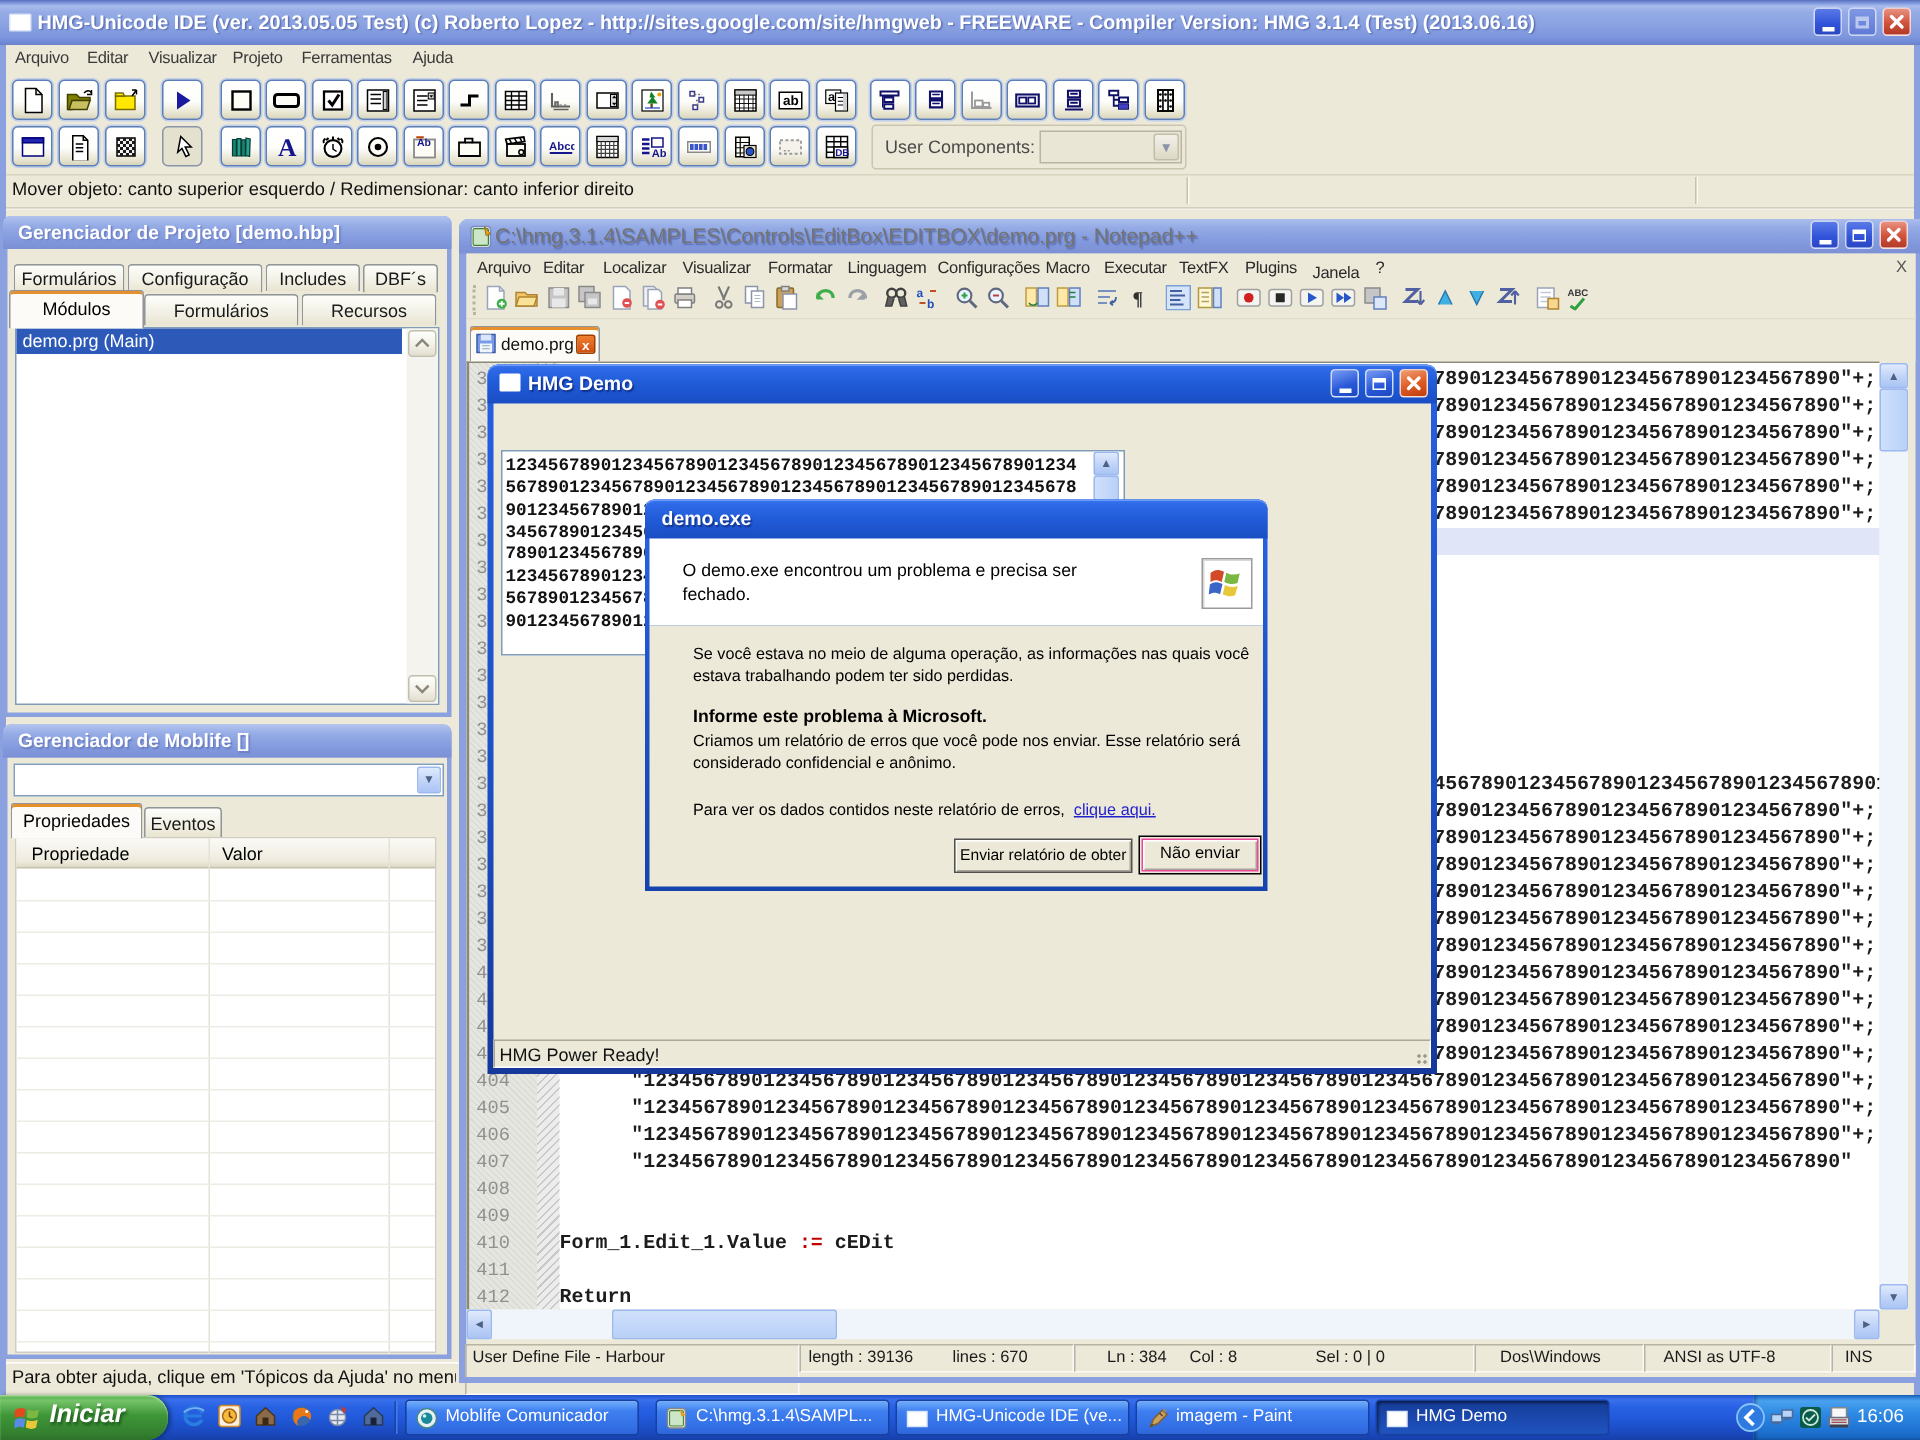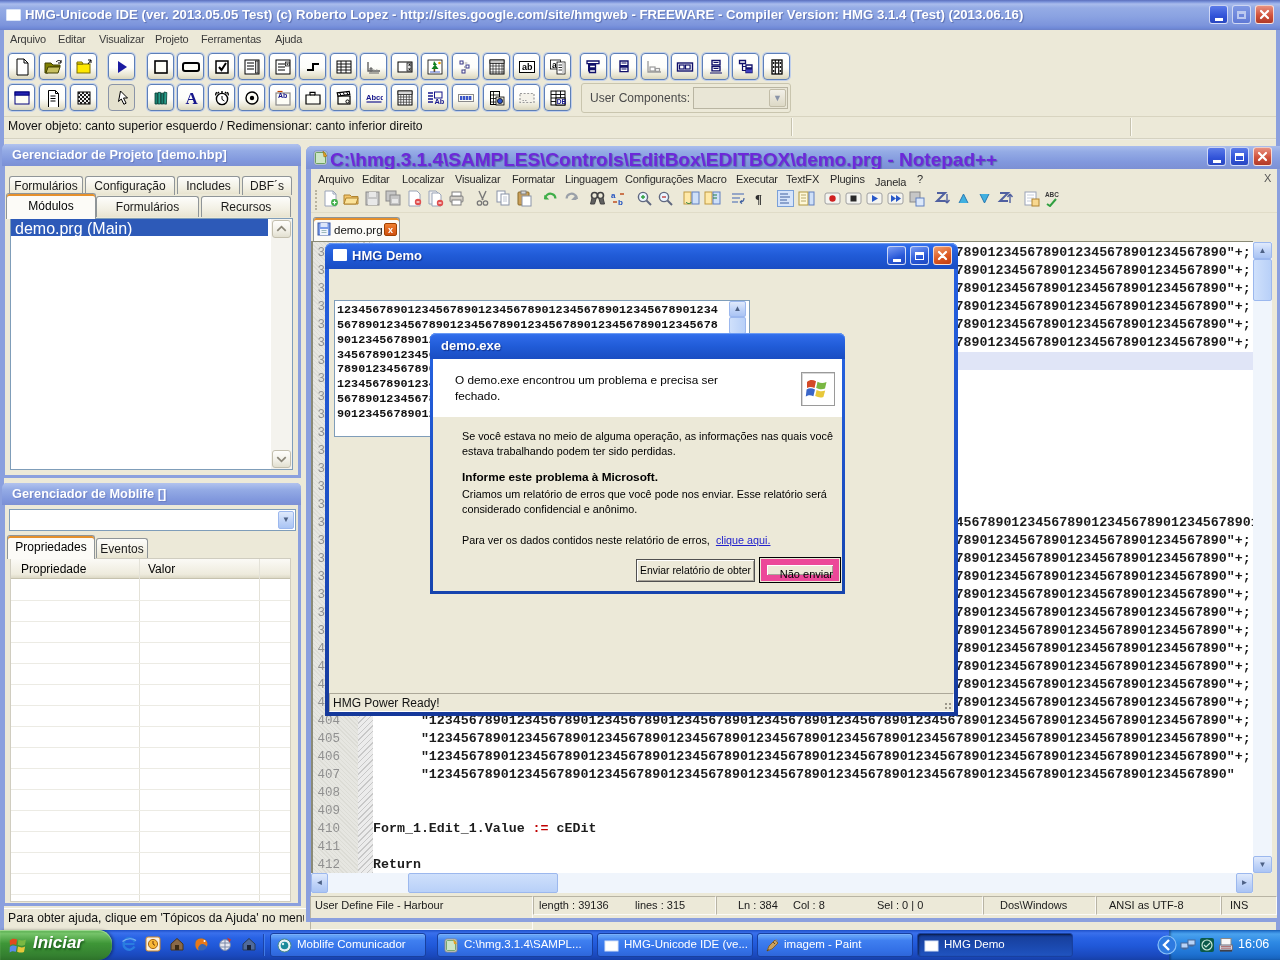--- a/index.html
+++ b/index.html
@@ -381,21 +381,21 @@
   </div>
 <div class="xp-tab" style="left:9px;top:176px;width:74px;height:19px;line-height:19px">Formulários</div>
 <div class="xp-tab" style="left:85px;top:176px;width:90px;height:19px;line-height:19px">Configuração</div>
 <div class="xp-tab" style="left:177px;top:176px;width:63px;height:18px;line-height:19px">Includes</div>
 <div class="xp-tab" style="left:242px;top:176px;width:50px;height:19px;line-height:19px">DBF´s</div>
 <div class="xp-tab" style="left:96px;top:196px;width:103px;height:21px;line-height:21px;z-index:2">Formulários</div>
 <div class="xp-tab" style="left:201px;top:196px;width:90px;height:21px;line-height:21px;z-index:2">Recursos</div>
 <div class="xp-tab-sel" style="left:6px;top:193px;width:90px;height:26px;line-height:24px">Módulos</div>
 <div class="ab" style="left:10px;top:218px;width:283px;height:252px;background:#fff;border:1px solid #7f9db9"></div>
 <div class="ab" style="left:11px;top:219px;width:257px;height:17px;background:#2d5ab8"></div>
-<div class="ab" style="left:15px;top:220px;font-size:16px;color:#fff">demo.prg (Main)</div>
+<div class="ab" style="left:15px;top:220px;font-size:12px;color:#fff">demo.prg (Main)</div>
 <div class="ab" style="left:271px;top:219px;width:21px;height:250px;background:#f4f3ee"></div>
 <div class="ab" style="left:272px;top:220px;width:19px;height:18px;border:1px solid #c3bfae;border-radius:3px;background:linear-gradient(180deg,#fefefc,#f1efe6 60%,#e2dfd0)"><svg width="17" height="16" viewBox="0 0 18 17">
       <path d="M4.5 10.5L9 6l4.5 4.5" fill="none" stroke="#8a8678" stroke-width="1.8"></path>
     </svg></div>
 <div class="ab" style="left:272px;top:450px;width:19px;height:18px;border:1px solid #c3bfae;border-radius:3px;background:linear-gradient(180deg,#fefefc,#f1efe6 60%,#e2dfd0)"><svg width="17" height="16" viewBox="0 0 18 17">
       <path d="M4.5 6.5L9 11l4.5-4.5" fill="none" stroke="#8a8678" stroke-width="1.8"></path>
     </svg></div>
 <div class="ab" style="left:2px;top:483px;width:299px;height:423px;background:#8ba0de;border-radius:5px 5px 0 0"></div>
 <div class="ab" style="left:5px;top:505px;width:293px;height:398px;background:#ece9d8"></div>
 <div class="ab" style="left:2px;top:483px;width:299px;height:22px;border-radius:5px 5px 0 0;background:linear-gradient(180deg,#b2c3ee 0,#94abe5 30%,#8198dd 75%,#7c90d4 100%)">
@@ -429,21 +429,21 @@
 <div class="ab" style="left:306px;top:146px;width:974px;height:776px;background:#8ba0de;border-radius:6px 0 0 0"></div>
 <div class="ab" style="left:311px;top:169px;width:966px;height:749px;background:#ece9d8"></div>
 <div class="ab" style="left:306px;top:146px;width:974px;height:23px;border-radius:6px 0 0 0;
  background:linear-gradient(180deg,#aabdec 0,#94abe5 25%,#8198dd 70%,#7c90d4 100%)"></div>
 <div class="ab" style="left:313px;top:150px;width:16px;height:16px">
 <svg width="16" height="16" viewBox="0 0 16 16">
       <rect x="1" y="1" width="13" height="14" rx="2" fill="#f8f8f4" stroke="#7a8ac4"></rect>
       <rect x="2.4" y="2.4" width="10.2" height="11.2" rx="1" fill="#cde6c8" stroke="#3c8030" stroke-width=".8"></rect>
       <path d="M10 1l4 5-3 1z" fill="#e8a020" stroke="#9a6a10" stroke-width=".6"></path>
     </svg></div>
-<div class="ab" style="left:330px;top:149px;font-size:19px;font-weight:bold;color:#6d28d9;text-shadow:1px 1px 1px #5a6eb0;white-space:nowrap">C:\hmg.3.1.4\SAMPLES\Controls\EditBox\EDITBOX\demo.prg - Notepad++</div>
+<div class="ab" style="left:330px;top:149px;font-size:14px;font-weight:normal;color:#737373;text-shadow:1px 1px 1px #5a6eb0;white-space:nowrap">C:\hmg.3.1.4\SAMPLES\Controls\EditBox\EDITBOX\demo.prg - Notepad++</div>
 <div class="cap-btn" style="left:1207px;top:147px;background:linear-gradient(180deg,#5a7ae8,#3052d8 60%,#2a48c0)">
     <span style="display:block;width:8px;height:3px;background:#fff;margin-top:9px"></span>
   </div>
 <div class="cap-btn" style="left:1230px;top:147px;background:linear-gradient(180deg,#5a7ae8,#3052d8 60%,#2a48c0)">
     <span style="display:block;width:9px;height:8px;border:1.5px solid #fff;border-top-width:3px"></span>
   </div>
 <div class="cap-btn" style="left:1253px;top:147px;background:linear-gradient(180deg,#e89180,#d1523c 55%,#b03a28)">
     <svg width="11" height="11" viewBox="0 0 11 11">
       <path d="M2 2l7 7M9 2l-7 7" stroke="#fff" stroke-width="2.2" stroke-linecap="round"></path>
     </svg>
@@ -706,21 +706,21 @@
 <div class="ab" style="left:311px;top:873px;width:942px;height:20px;background:#f0f5fc"></div>
 <div class="ab" style="left:311px;top:873px;width:17px;height:20px;border:1px solid #9cb8ee;border-radius:2px;background:linear-gradient(180deg,#e0eafc,#c2d5f8 50%,#aac4f4);color:#4d6185;font-size:8px;text-align:center;line-height:18px">◄</div>
 <div class="ab" style="left:408px;top:873px;width:150px;height:20px;border:1px solid #9cb8ee;border-radius:2px;background:linear-gradient(180deg,#cfe0fb,#b8d0f8)"></div>
 <div class="ab" style="left:1236px;top:873px;width:17px;height:20px;border:1px solid #9cb8ee;border-radius:2px;background:linear-gradient(180deg,#e0eafc,#c2d5f8 50%,#aac4f4);color:#4d6185;font-size:8px;text-align:center;line-height:18px">►</div>
 <div class="ab" style="left:311px;top:893px;width:966px;height:25px;background:#ece9d8"></div>
 <div class="seg" style="left:310px;top:896px;width:223px;padding:16px">
     <span class="ab" style="left:4px;top:2px">User Define File - Harbour</span>
   </div>
 <div class="seg" style="left:533px;top:896px;width:183px;padding:0">
     <span class="ab" style="left:5px;top:2px">length : 39136</span>
-    <span class="ab" style="left:101px;top:2px">lines : 315</span>
+    <span class="ab" style="left:101px;top:2px">lines : 670</span>
   </div>
 <div class="seg" style="left:716px;top:896px;width:267px;padding:0">
     <span class="ab" style="left:21px;top:2px">Ln : 384</span>
     <span class="ab" style="left:76px;top:2px">Col : 8</span>
     <span class="ab" style="left:160px;top:2px">Sel : 0 | 0</span>
   </div>
 <div class="seg" style="left:983px;top:896px;width:113px;padding:0">
     <span class="ab" style="left:16px;top:2px">Dos\Windows</span>
   </div>
 <div class="seg" style="left:1096px;top:896px;width:125px;padding:0">
@@ -782,21 +782,21 @@
 <path d="M1.6 13.6c2.8-1.8 4.8-1.8 8.4-.2l-1.6 6.8c-3-1.4-4.6-1.4-7.6.2z" fill="#3a66c8"></path>
 <path d="M11.6 14c3.4 1.6 5.6 1.7 8.6.5l-1.8 6.4c-2.8 1-4.8.8-8.2-.8z" fill="#e8c83a"></path>
     </svg></div>
 <div class="ab" style="left:462px;top:429px;font-size:10.8px;color:#000;line-height:15px;white-space:nowrap">Se você estava no meio de alguma operação, as informações nas quais você<br>estava trabalhando podem ter sido perdidas.</div>
 <div class="ab" style="left:462px;top:470px;font-size:11.8px;font-weight:bold;color:#000">Informe este problema à Microsoft.</div>
 <div class="ab" style="left:462px;top:487px;font-size:10.8px;color:#000;line-height:15px;white-space:nowrap">Criamos um relatório de erros que você pode nos enviar. Esse relatório será<br>considerado confidencial e anônimo.</div>
 <div class="ab" style="left:462px;top:534px;font-size:10.8px;color:#000;white-space:nowrap">Para ver os dados contidos neste relatório de erros,&nbsp;&nbsp;<span style="color:#2222cc;text-decoration:underline">clique aqui.</span></div>
 <div class="ab" style="left:636px;top:559px;width:119px;height:23px;background:#ece9d8;border:1px solid #505050;
  box-shadow:inset 1px 1px 0 #fff,inset -1px -1px 0 #a8a49a;font-size:10.4px;color:#000;text-align:center;line-height:21px;white-space:nowrap">Enviar relatório de obter</div>
 <div class="ab" style="left:759px;top:557px;width:82px;height:26px;border:1px solid #000;padding:1px;background:#ece9d8">
-<div style="width:100%;height:100%;border:6px solid #ec4899;box-shadow:inset 1px 1px 0 #fff,inset -1px -1px 0 #a8a49a;font-size:11px;color:#000;text-align:right;line-height:19px">Não enviar</div>
+<div style="width:100%;height:100%;border:1px solid #ec4899;box-shadow:inset 1px 1px 0 #fff,inset -1px -1px 0 #a8a49a;font-size:11px;color:#000;text-align:center;line-height:19px">Não enviar</div>
   </div>
 <div class="ab" style="left:0;top:930px;width:1280px;height:30px;
  background:linear-gradient(180deg,#1e50c8 0,#3a70ec 3px,#2862e4 8px,#2058d8 16px,#1a48bc 26px,#1640a8 30px)"></div>
 <div class="ab" style="left:0;top:930px;width:112px;height:30px;border-radius:0 14px 14px 0;
  background:linear-gradient(180deg,#4fa848 0,#76c46a 12%,#3e9637 45%,#348030 85%,#2d7229 100%);
  box-shadow:inset 0 1px 1px #a8dc9a, 2px 0 3px rgba(0,0,0,.35)"></div>
 <div class="ab" style="left:8px;top:935px;width:21px;height:21px"><svg width="21" height="21" viewBox="0 0 21 21">
 <g transform="rotate(-4 10 10)">
 <path d="M2 5c2.5-2 4.5-2 7.5-.6L8.2 9.8C5.6 8.6 4.2 8.7 2 10z" fill="#e24a1e"></path>
 <path d="M10.8 4.7c2.7 1.3 4.7 1.4 7.5.3L17 10.3c-2.5 1-4.4.8-7.3-.5z" fill="#7ab842"></path>

